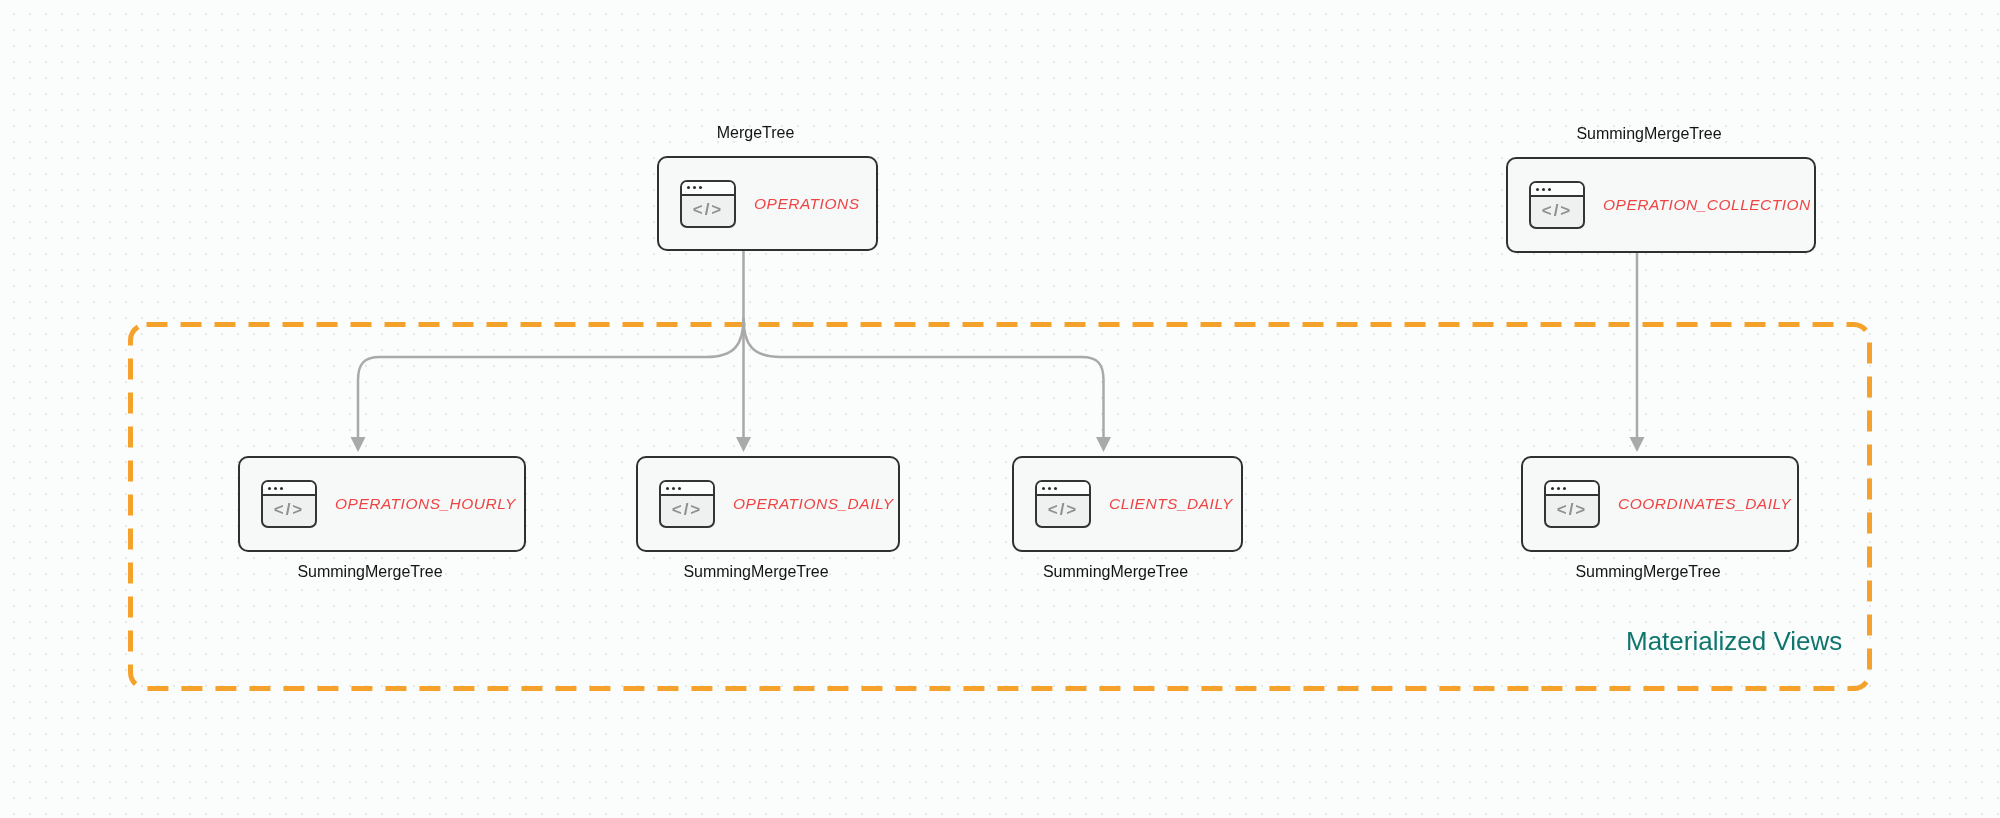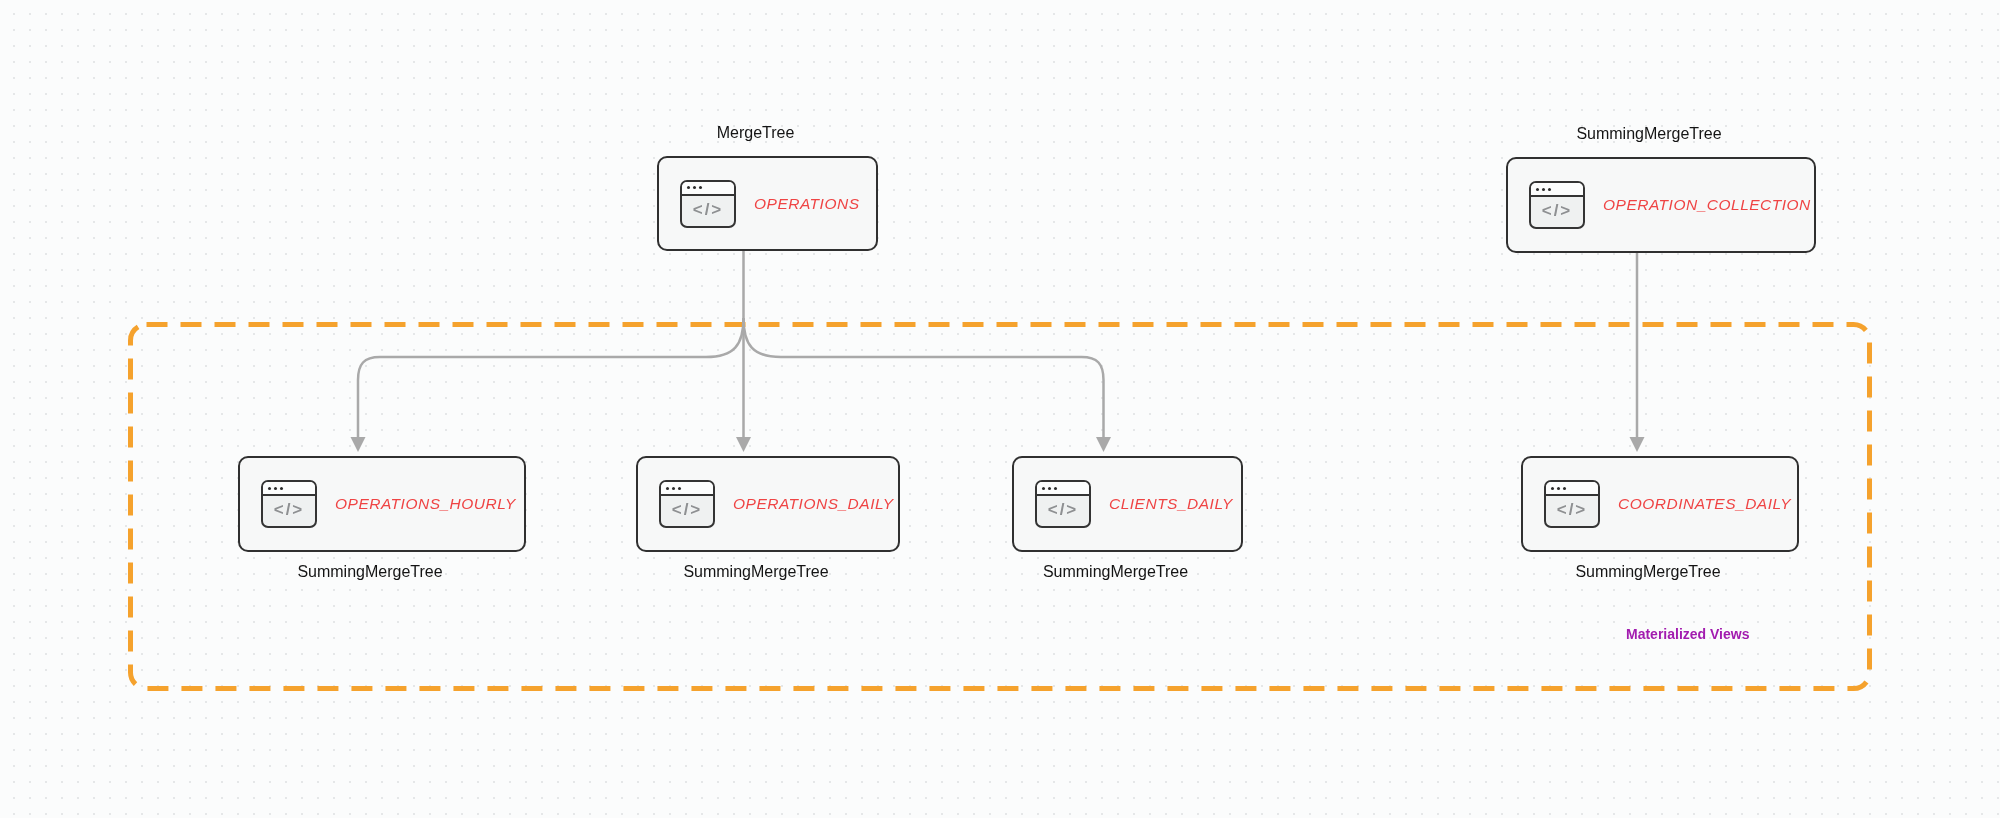--- a/index.html
+++ b/index.html
@@ -111,23 +111,23 @@
   .n-operations-hourly    { left: 214px;  top: 456px; width: 288px; height: 96px; }
   .n-operations-daily     { left: 612px;  top: 456px; width: 264px; height: 96px; }
   .n-clients-daily        { left: 988px;  top: 456px; width: 231px; height: 96px; }
   .n-coordinates-daily    { left: 1497px; top: 456px; width: 278px; height: 96px; }
 
   
   .group-label {
     position: absolute;
     top: 626px;
     left: 1626px;
-    font-size: 14px;
-    font-weight: 700;
-    color: #a21caf;
+    font-size: 26px;
+    font-weight: 400;
+    color: #0f766e;
     white-space: nowrap;
   }
 </style>
 </head>
 <body>
 
 <div class="canvas">
 
   <svg class="overlay" viewBox="0 0 2000 818">
 

